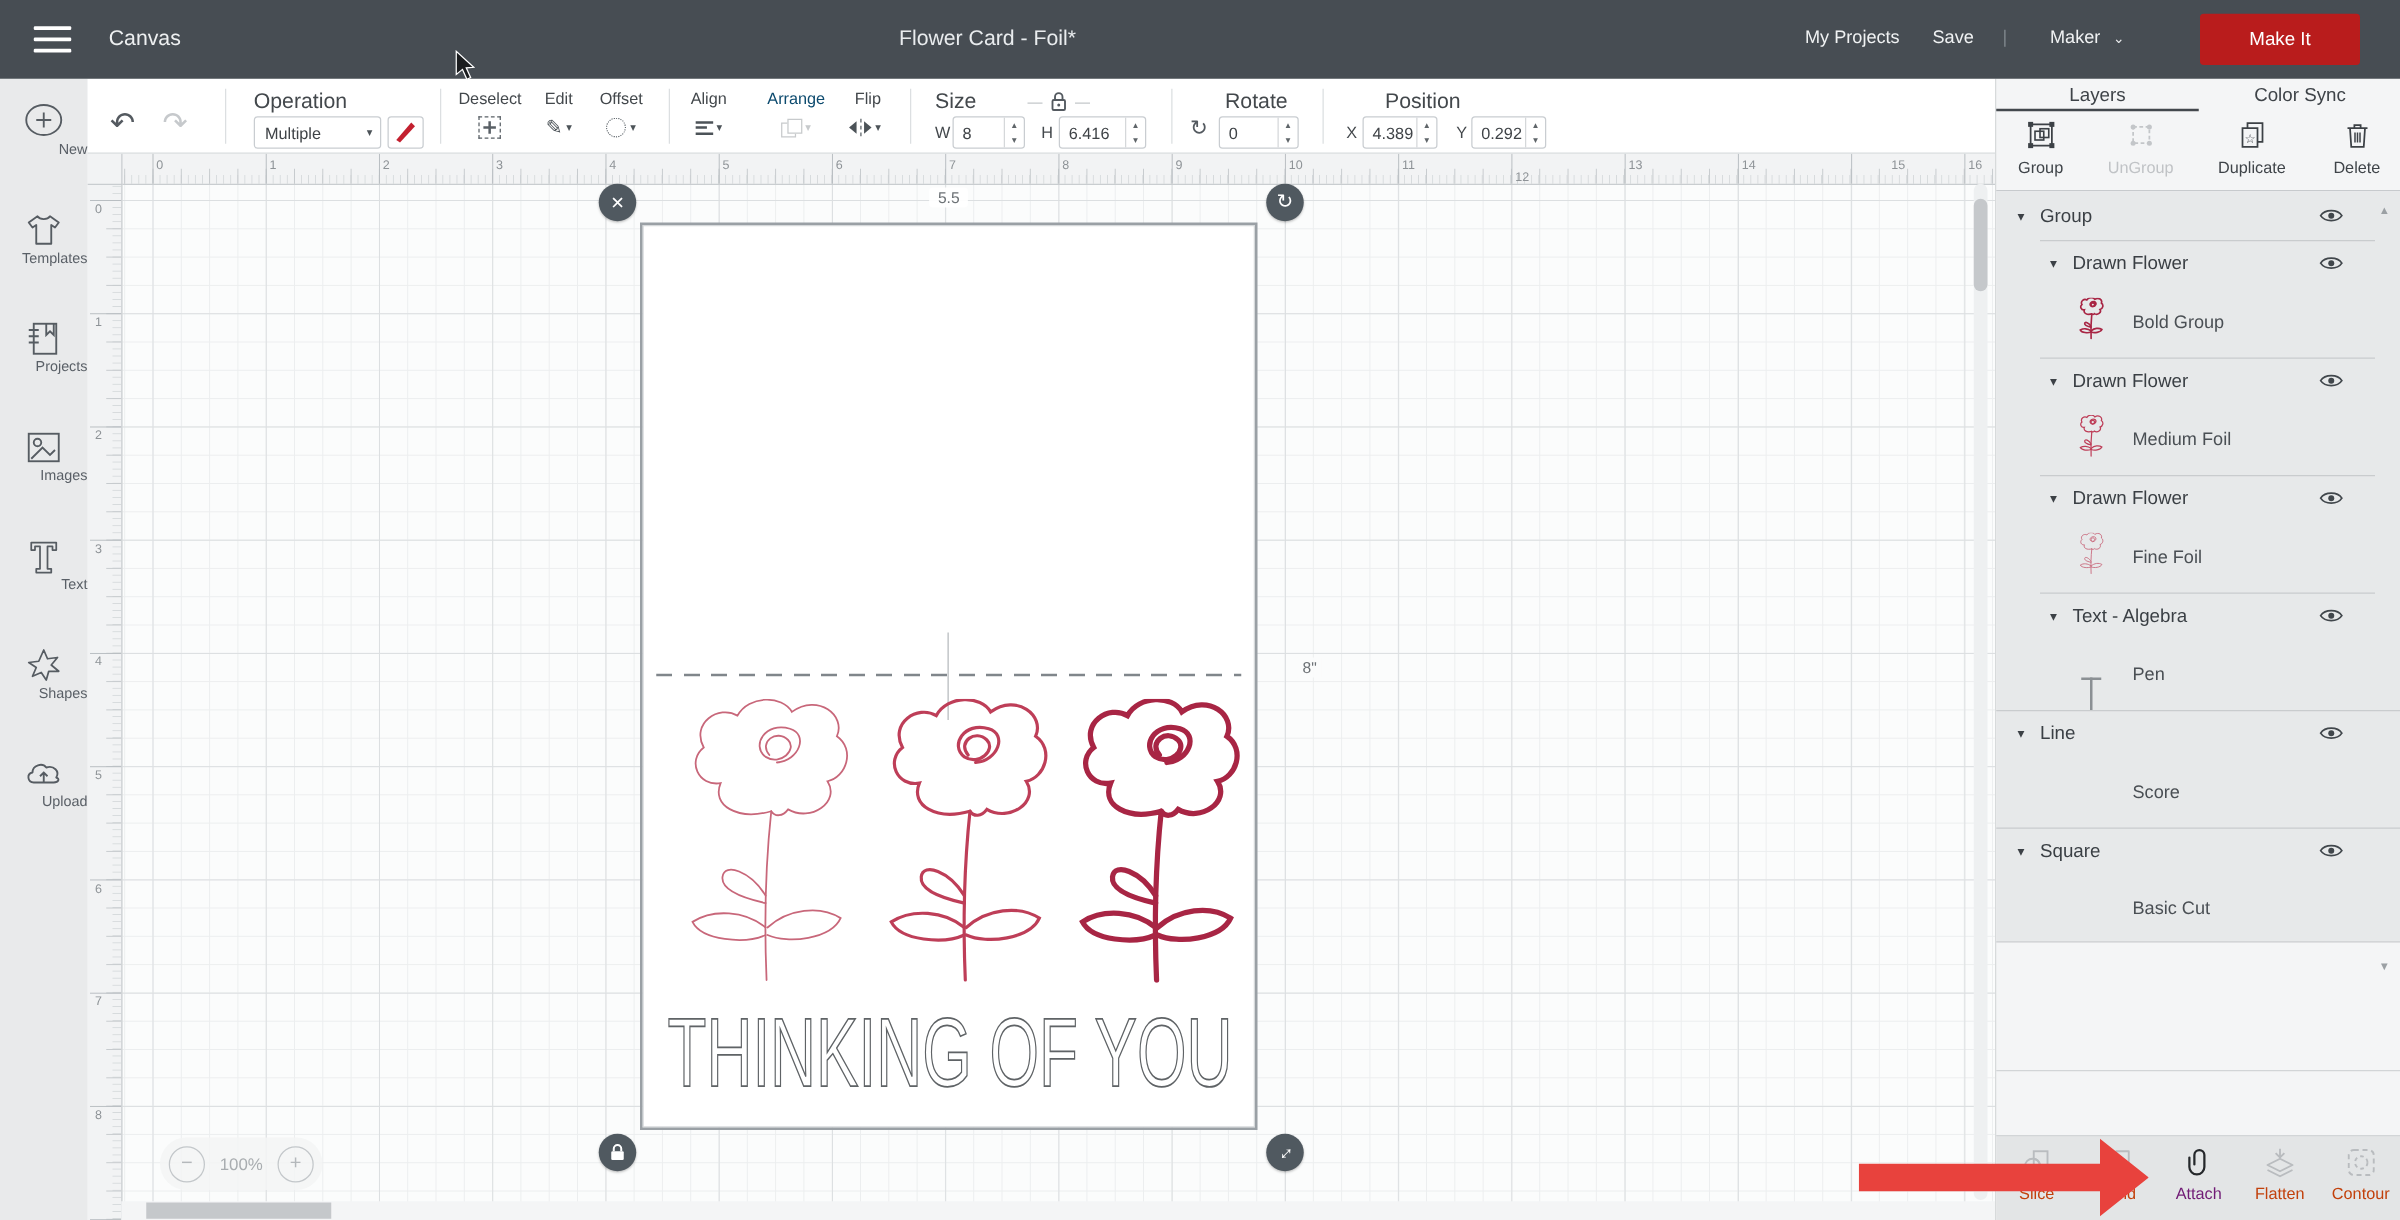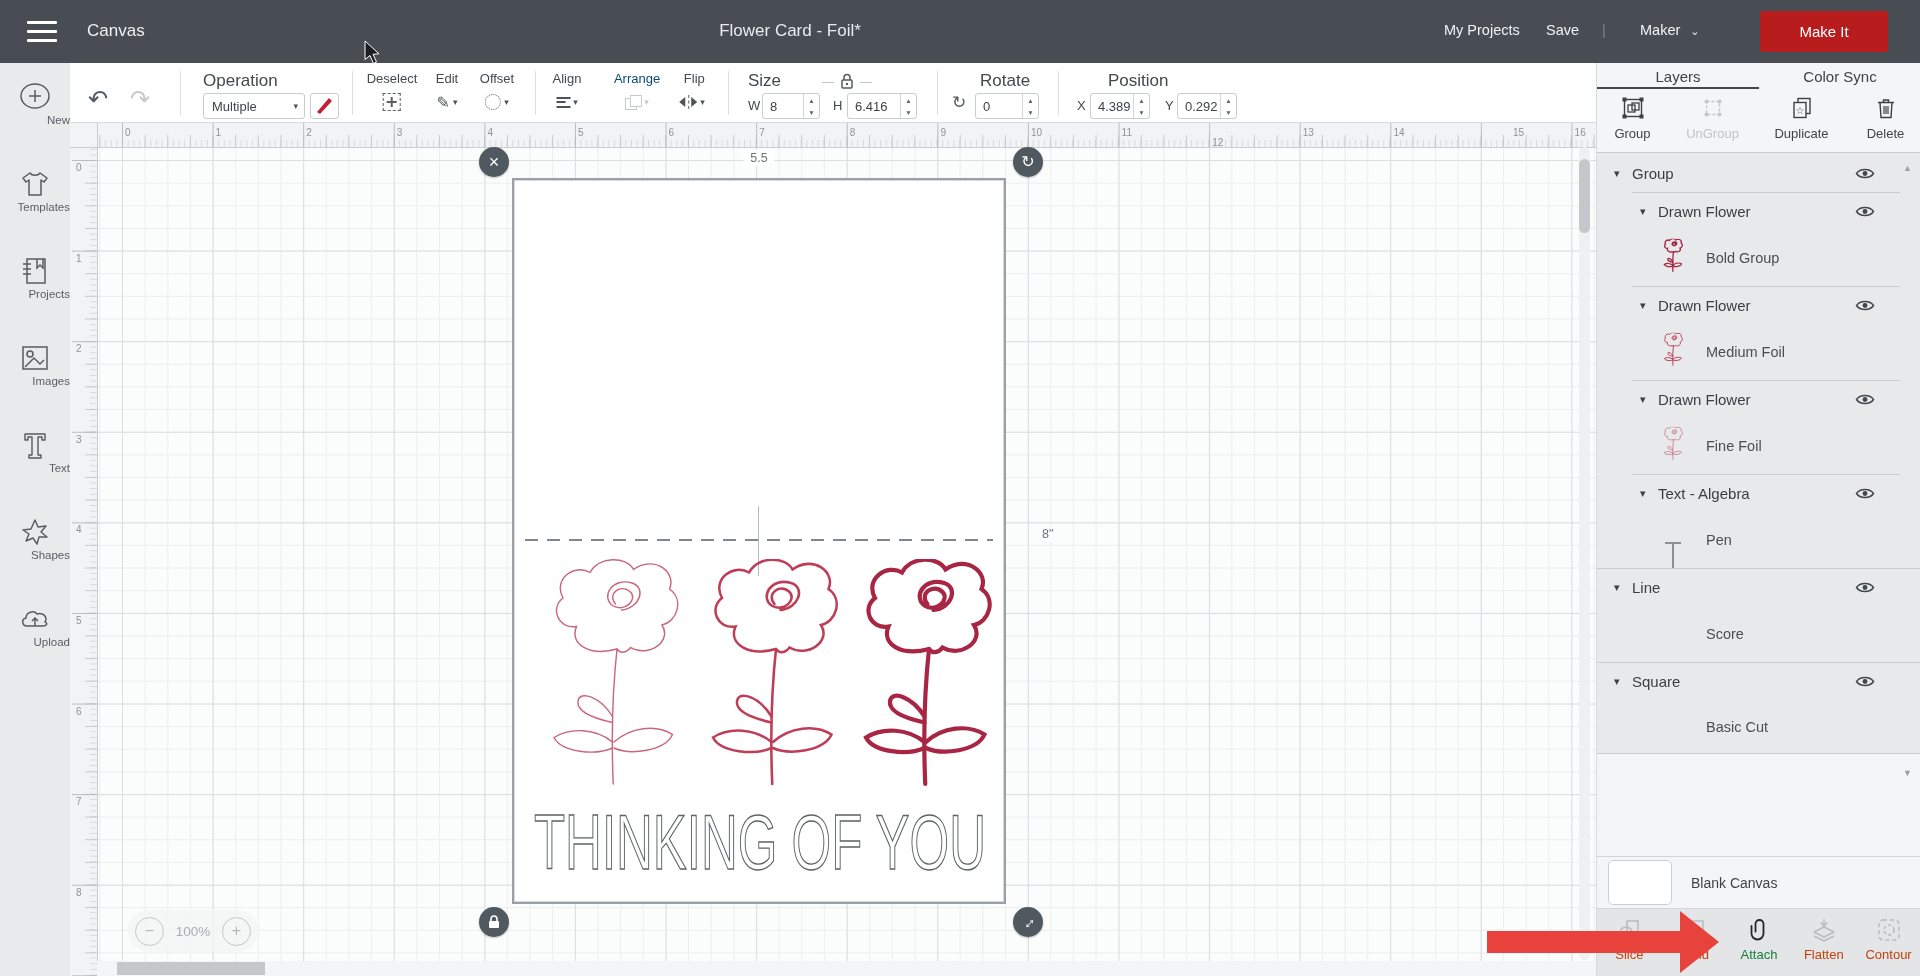--- a/index.html
+++ b/index.html
@@ -152,21 +152,21 @@
   #blank-div{position:absolute;left:0;top:793px;width:324px;height:1px;background:#d2d5d7;}
   #blank-row{position:absolute;left:0;top:794px;width:324px;height:51px;background:#f4f5f6;}
   #blank-thumb{position:absolute;left:11px;top:3px;width:64px;height:45px;background:#fff;border:1px solid #cdd0d3;border-radius:5px;box-sizing:border-box;cursor:pointer;}
   #blank-label{position:absolute;left:94px;top:50%;transform:translateY(-50%);font-size:14px;color:#3f4449;}
 
   #bbar{position:absolute;left:0;top:845px;width:324px;height:68px;background:#e3e5e6;border-top:1px solid #d2d5d7;box-sizing:border-box;display:flex;}
   .bact{flex:1;text-align:center;padding-top:6px;cursor:pointer;}
   .bact .bicon{height:30px;display:flex;align-items:center;justify-content:center;color:#b9bcbf;}
   .bact .blabel{font-size:13px;color:#c2410c;margin-top:2px;}
   .bact.enabled .bicon{color:#25282b;}
-  .bact.enabled .blabel{color:#15803d;}
+  .bact.enabled .blabel{color:#701a75;}
 
   #red-arrow{position:absolute;left:1487px;top:909px;z-index:40;pointer-events:none;}
   #cursor{position:absolute;left:364px;top:40px;z-index:60;pointer-events:none;}
 </style>
 </head>
 <body>
 
 <svg width="0" height="0" style="position:absolute">
   <symbol id="sym-flower" viewBox="0 0 100 160">
     <g fill="none" stroke="currentColor" stroke-linecap="round">
@@ -609,24 +609,20 @@
     <div class="lp-row lp-child" style="top:637px;height:53px">
       <span class="thumb"><span id="square-thumb"></span></span>
       <span class="lbl">Basic Cut</span>
     </div>
     <div class="ldiv full" style="top:690px"></div>
 
     <span class="scroll-arrow" style="top:100px">▲</span>
     <span class="scroll-arrow" style="top:705px">▼</span>
 
     <div id="blank-div"></div>
-    <div id="blank-row">
-      <div id="blank-thumb"></div>
-      <div id="blank-label">Blank Canvas</div>
-    </div>
 
     <div id="bbar">
       <div class="bact">
         <div class="bicon">
             <svg width="26" height="26" viewBox="0 0 26 26">
               <rect x="11" y="4" width="11" height="11" fill="none" stroke="currentColor" stroke-width="1.5"></rect>
               <circle cx="10" cy="16" r="6" fill="none" stroke="currentColor" stroke-width="1.5"></circle>
               <path d="M11 10 a6 6 0 0 1 5 5" fill="none" stroke="currentColor" stroke-width="1.5"></path>
             </svg>
           </div>

